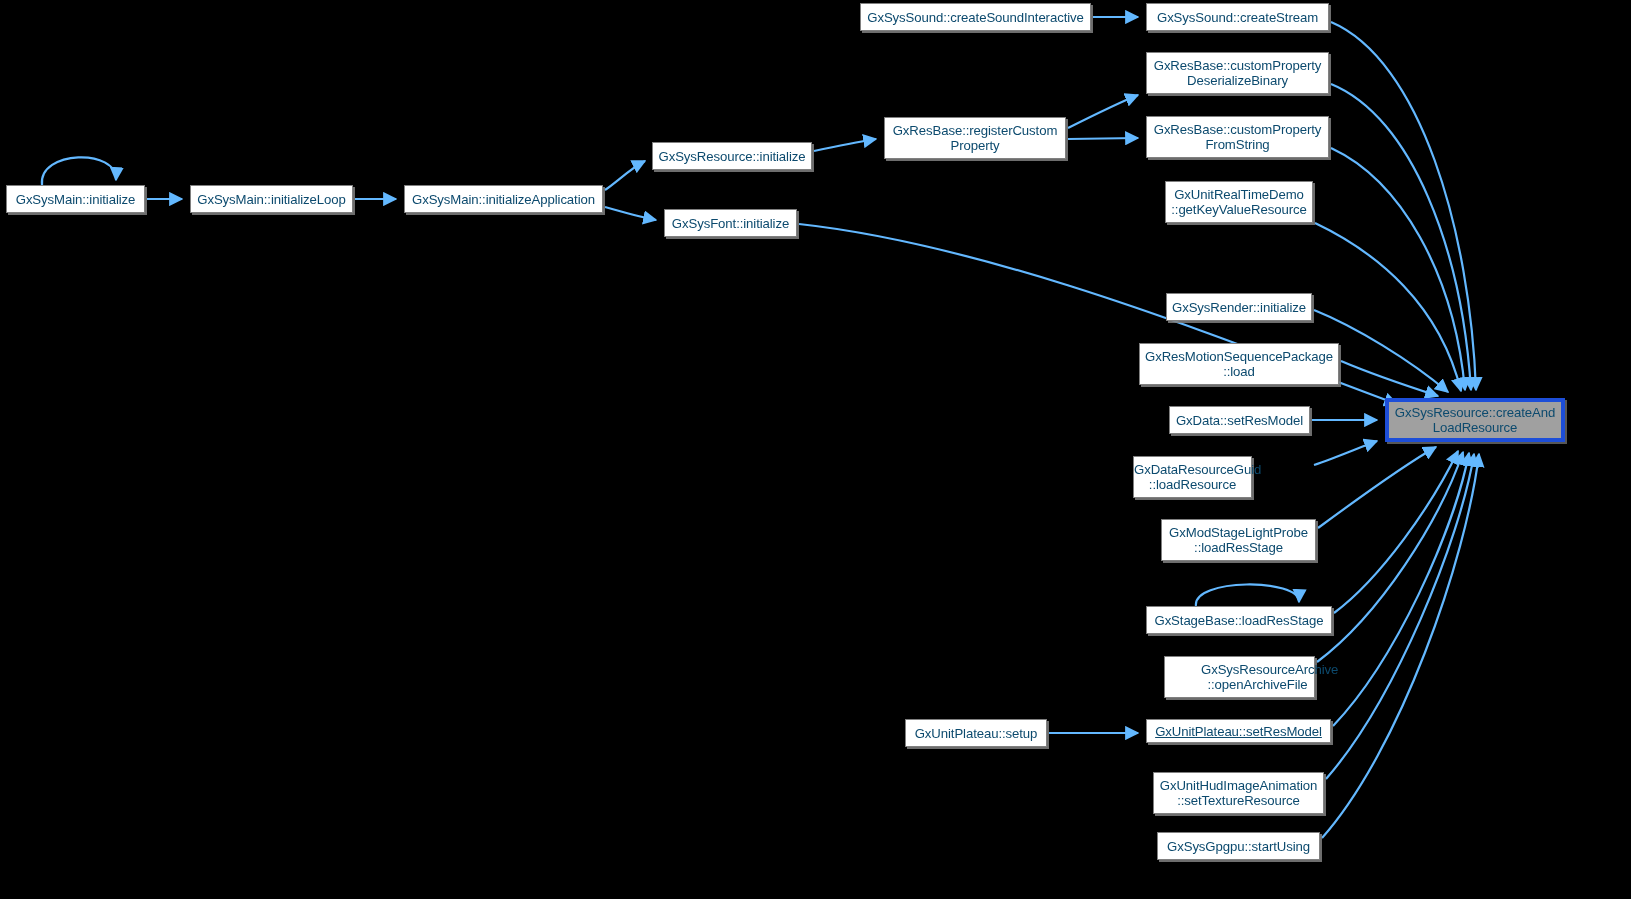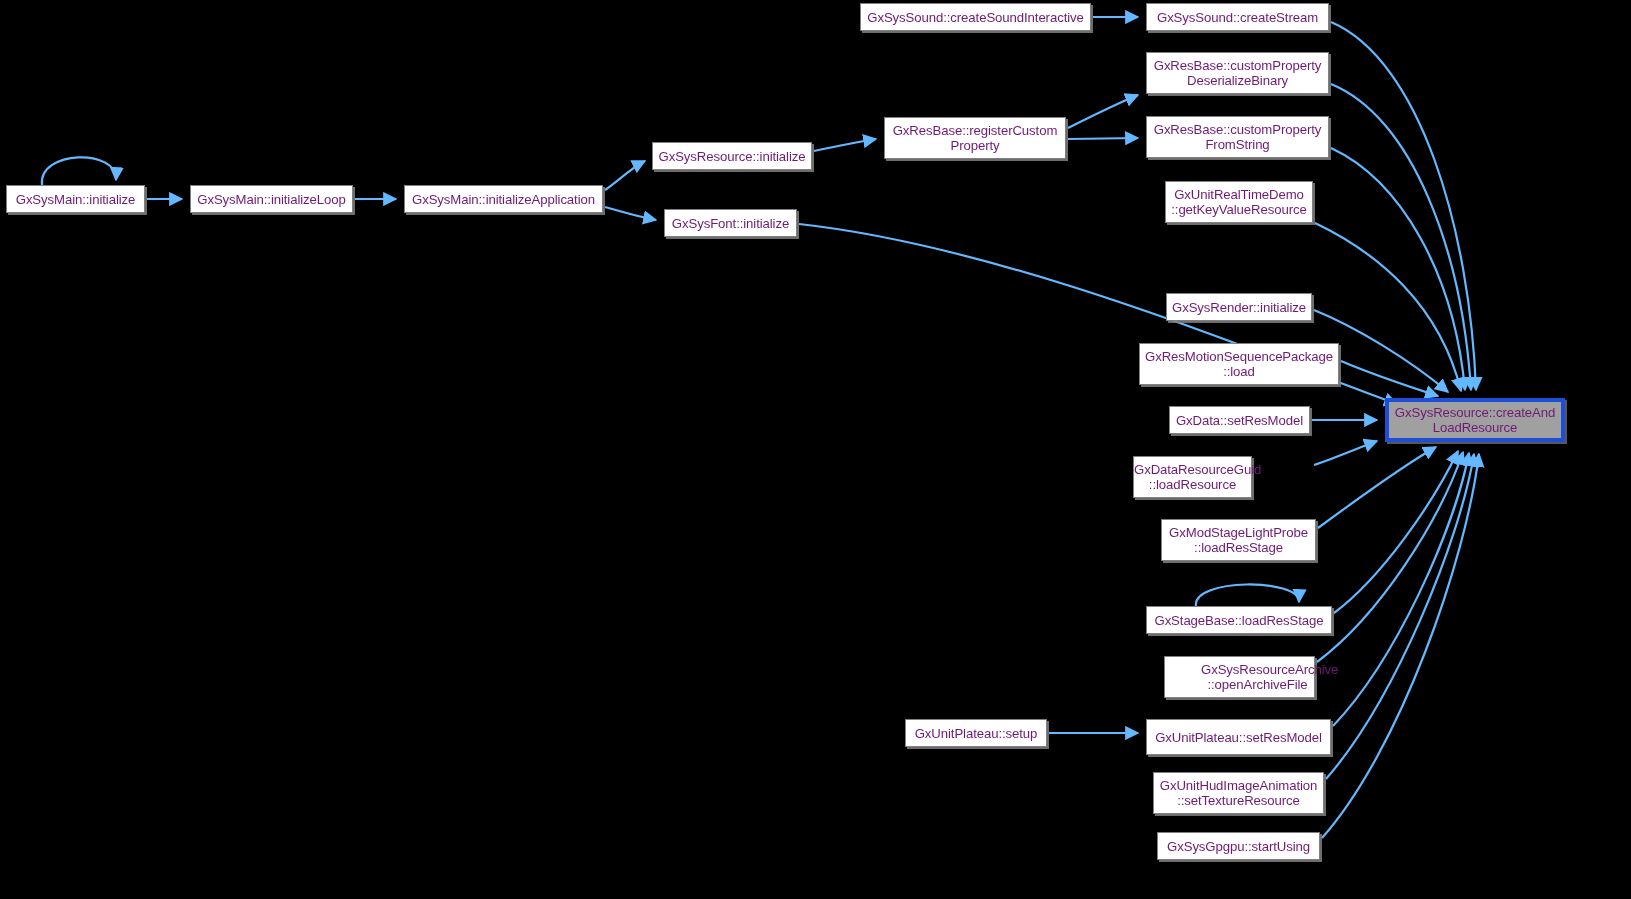--- a/index.html
+++ b/index.html
@@ -22,21 +22,21 @@
     width: 1631px;
     height: 899px;
     pointer-events: none;
   }
   .node {
     position: absolute;
     box-sizing: border-box;
     background: #ffffff;
     border: 1px solid #808080;
     box-shadow: 2px 2px 0 rgba(128,128,128,0.85);
-    color: #701a75;
+    color: #0c4a6e;
     font-size: 13.2px;
     line-height: 15px;
     display: flex;
     align-items: center;
     justify-content: center;
     text-align: center;
     letter-spacing: -0.1px;
     white-space: pre-line;
     z-index: 5;
   }
@@ -125,21 +125,21 @@
 ::load</span></div>
       <div class="node" style="left: 1169px; top: 406px; width: 141px; height: 28px;"><span class="node-label">GxData::setResModel</span></div>
       <div class="node" style="left: 1133px; top: 456px; width: 119px; height: 42px;"><span class="node-label">GxDataResourceGuid
 ::loadResource</span></div>
       <div class="node" style="left: 1161px; top: 519px; width: 155px; height: 42px;"><span class="node-label">GxModStageLightProbe
 ::loadResStage</span></div>
       <div class="node" style="left: 1146px; top: 606px; width: 186px; height: 28px;"><span class="node-label">GxStageBase::loadResStage</span></div>
       <div class="node" style="left: 1164px; top: 656px; width: 151px; height: 42px; padding-left: 36px;"><span class="node-label">GxSysResourceArchive
 ::openArchiveFile</span></div>
       <div class="node" style="left: 905px; top: 719px; width: 142px; height: 28px;"><span class="node-label">GxUnitPlateau::setup</span></div>
-      <div class="node" style="left: 1146px; top: 719px; width: 185px; height: 36px;"><span class="node-label">GxUnitPlateau::setResModel</span></div>
+      <div class="node" style="left: 1146px; top: 719px; width: 185px; height: 24px; text-decoration: underline;"><span class="node-label">GxUnitPlateau::setResModel</span></div>
       <div class="node" style="left: 1153px; top: 772px; width: 171px; height: 42px;"><span class="node-label">GxUnitHudImageAnimation
 ::setTextureResource</span></div>
       <div class="node" style="left: 1157px; top: 832px; width: 163px; height: 28px;"><span class="node-label">GxSysGpgpu::startUsing</span></div>
       <div class="node highlight" style="left: 1385px; top: 398px; width: 180px; height: 44px;"><span class="node-label">GxSysResource::createAnd
 LoadResource</span></div>
     </div>
 
 </div>
 
 </body></html>

